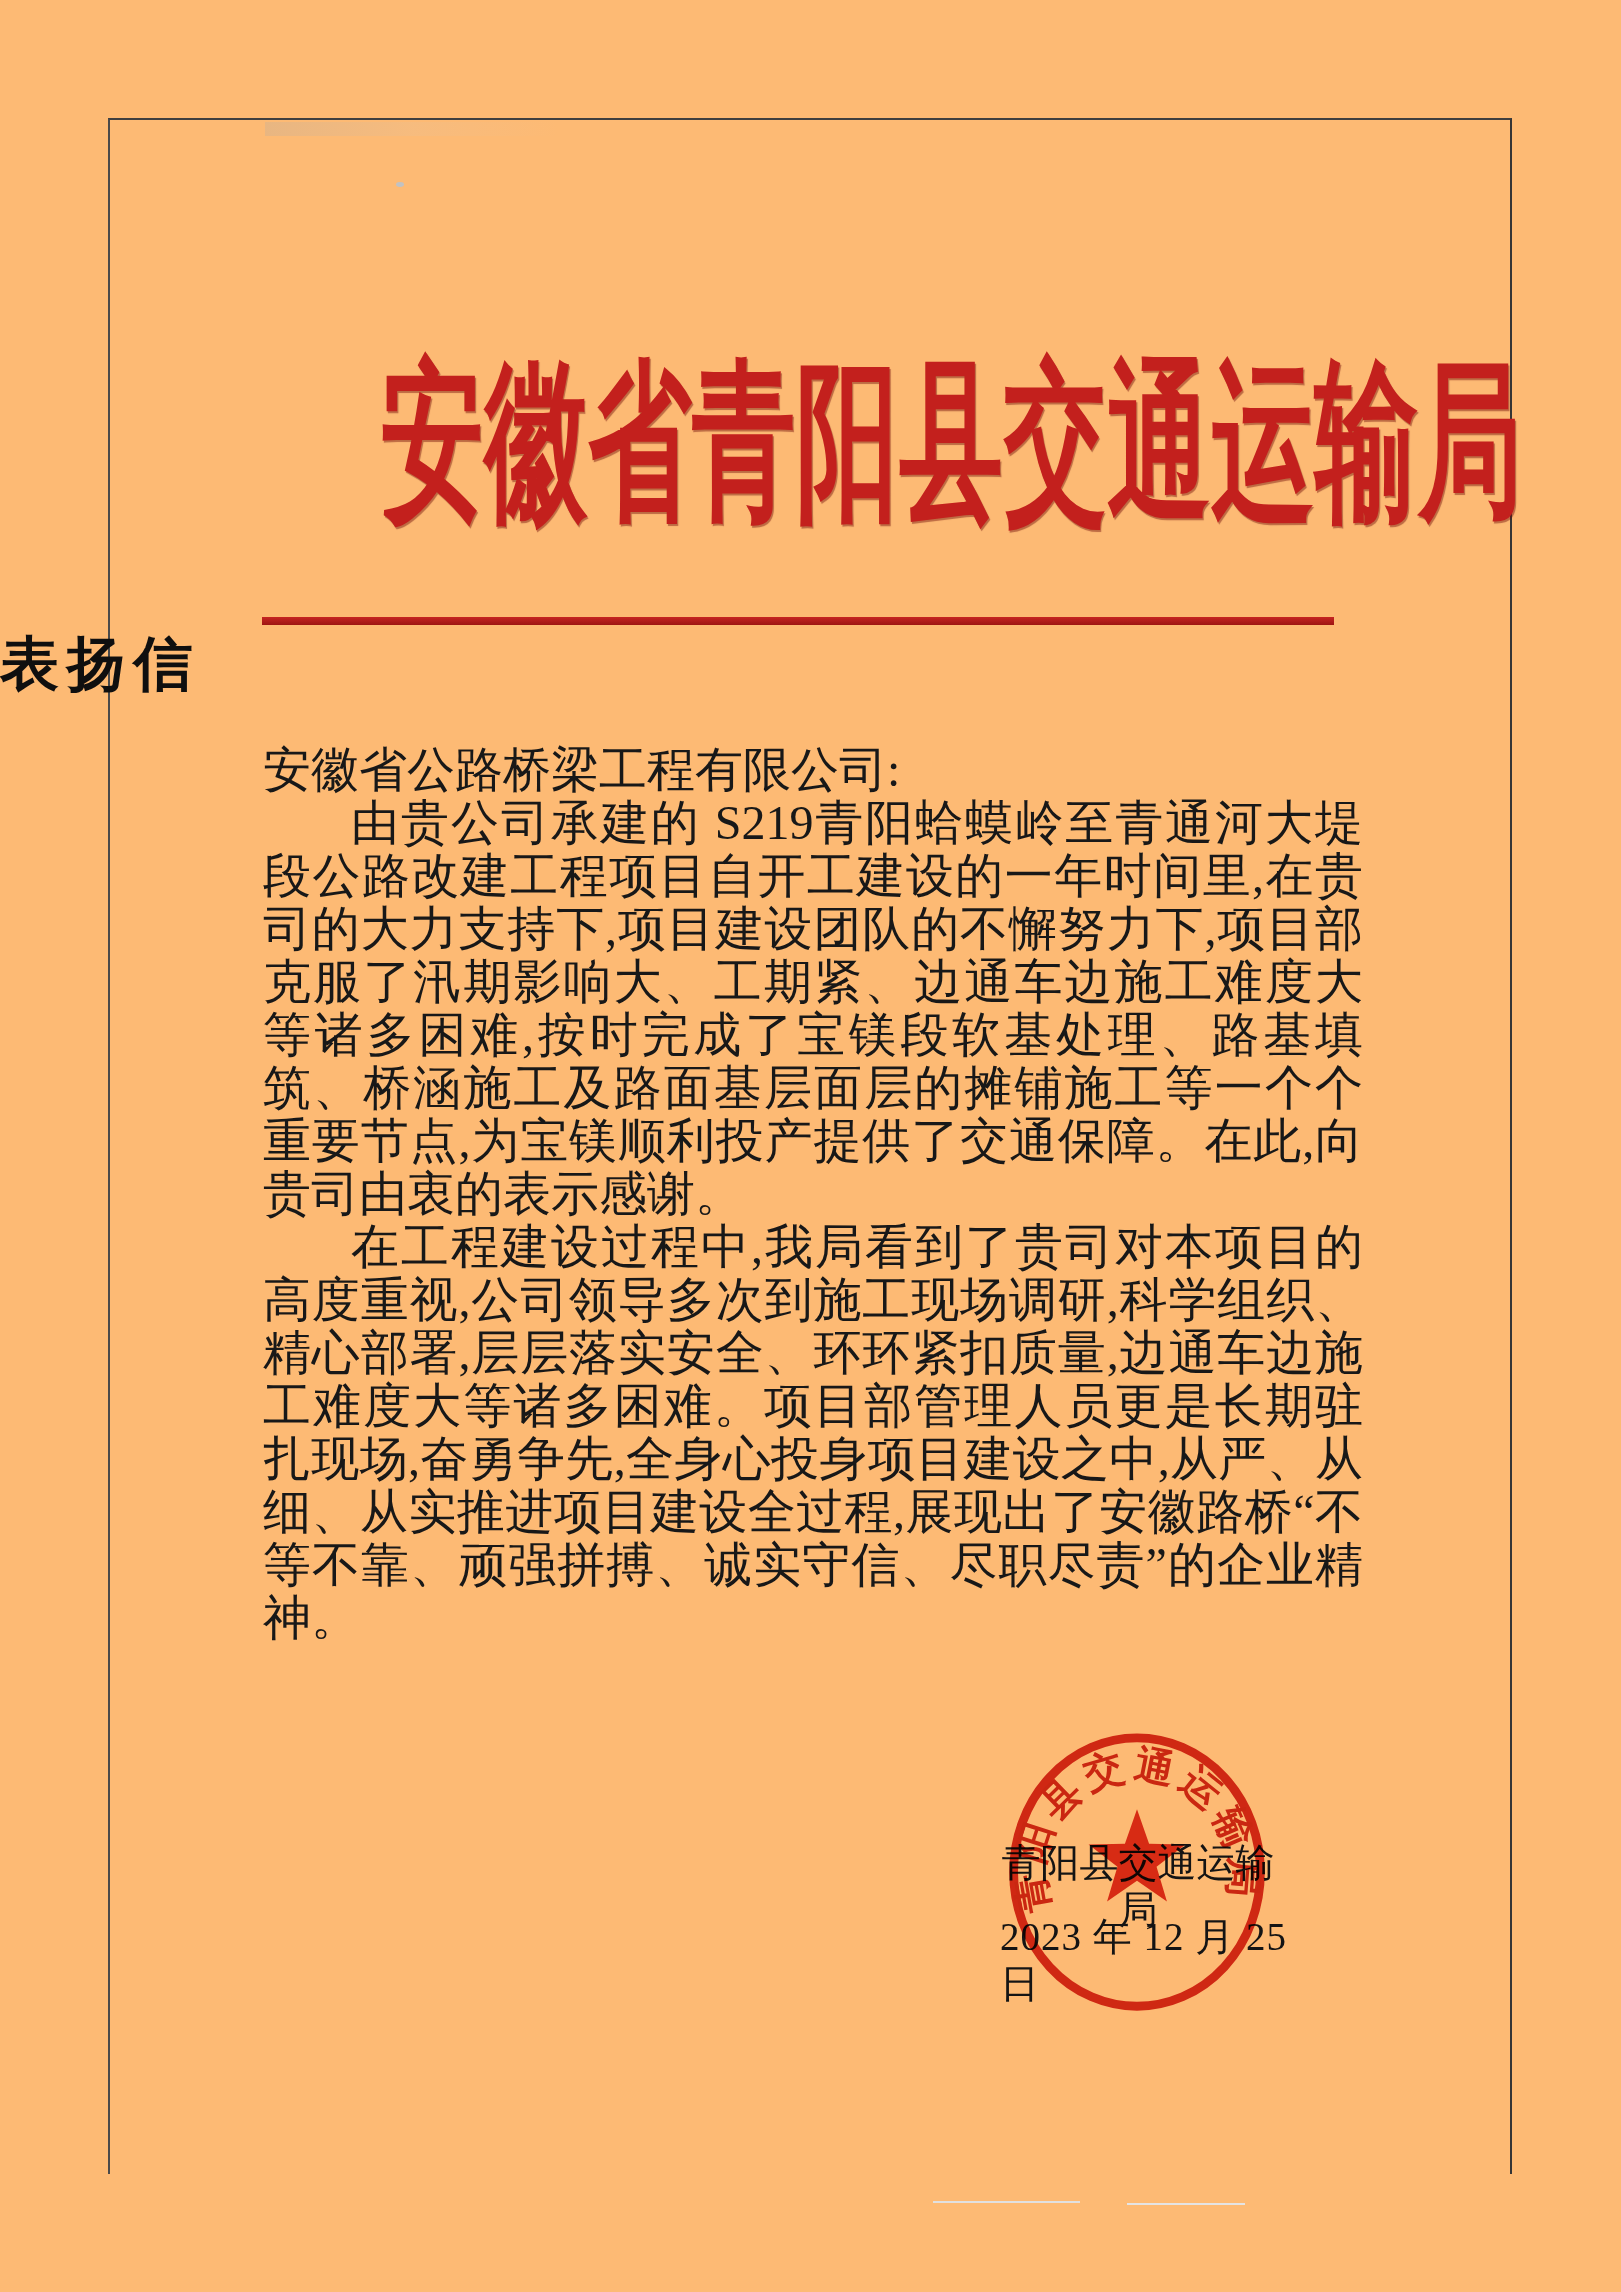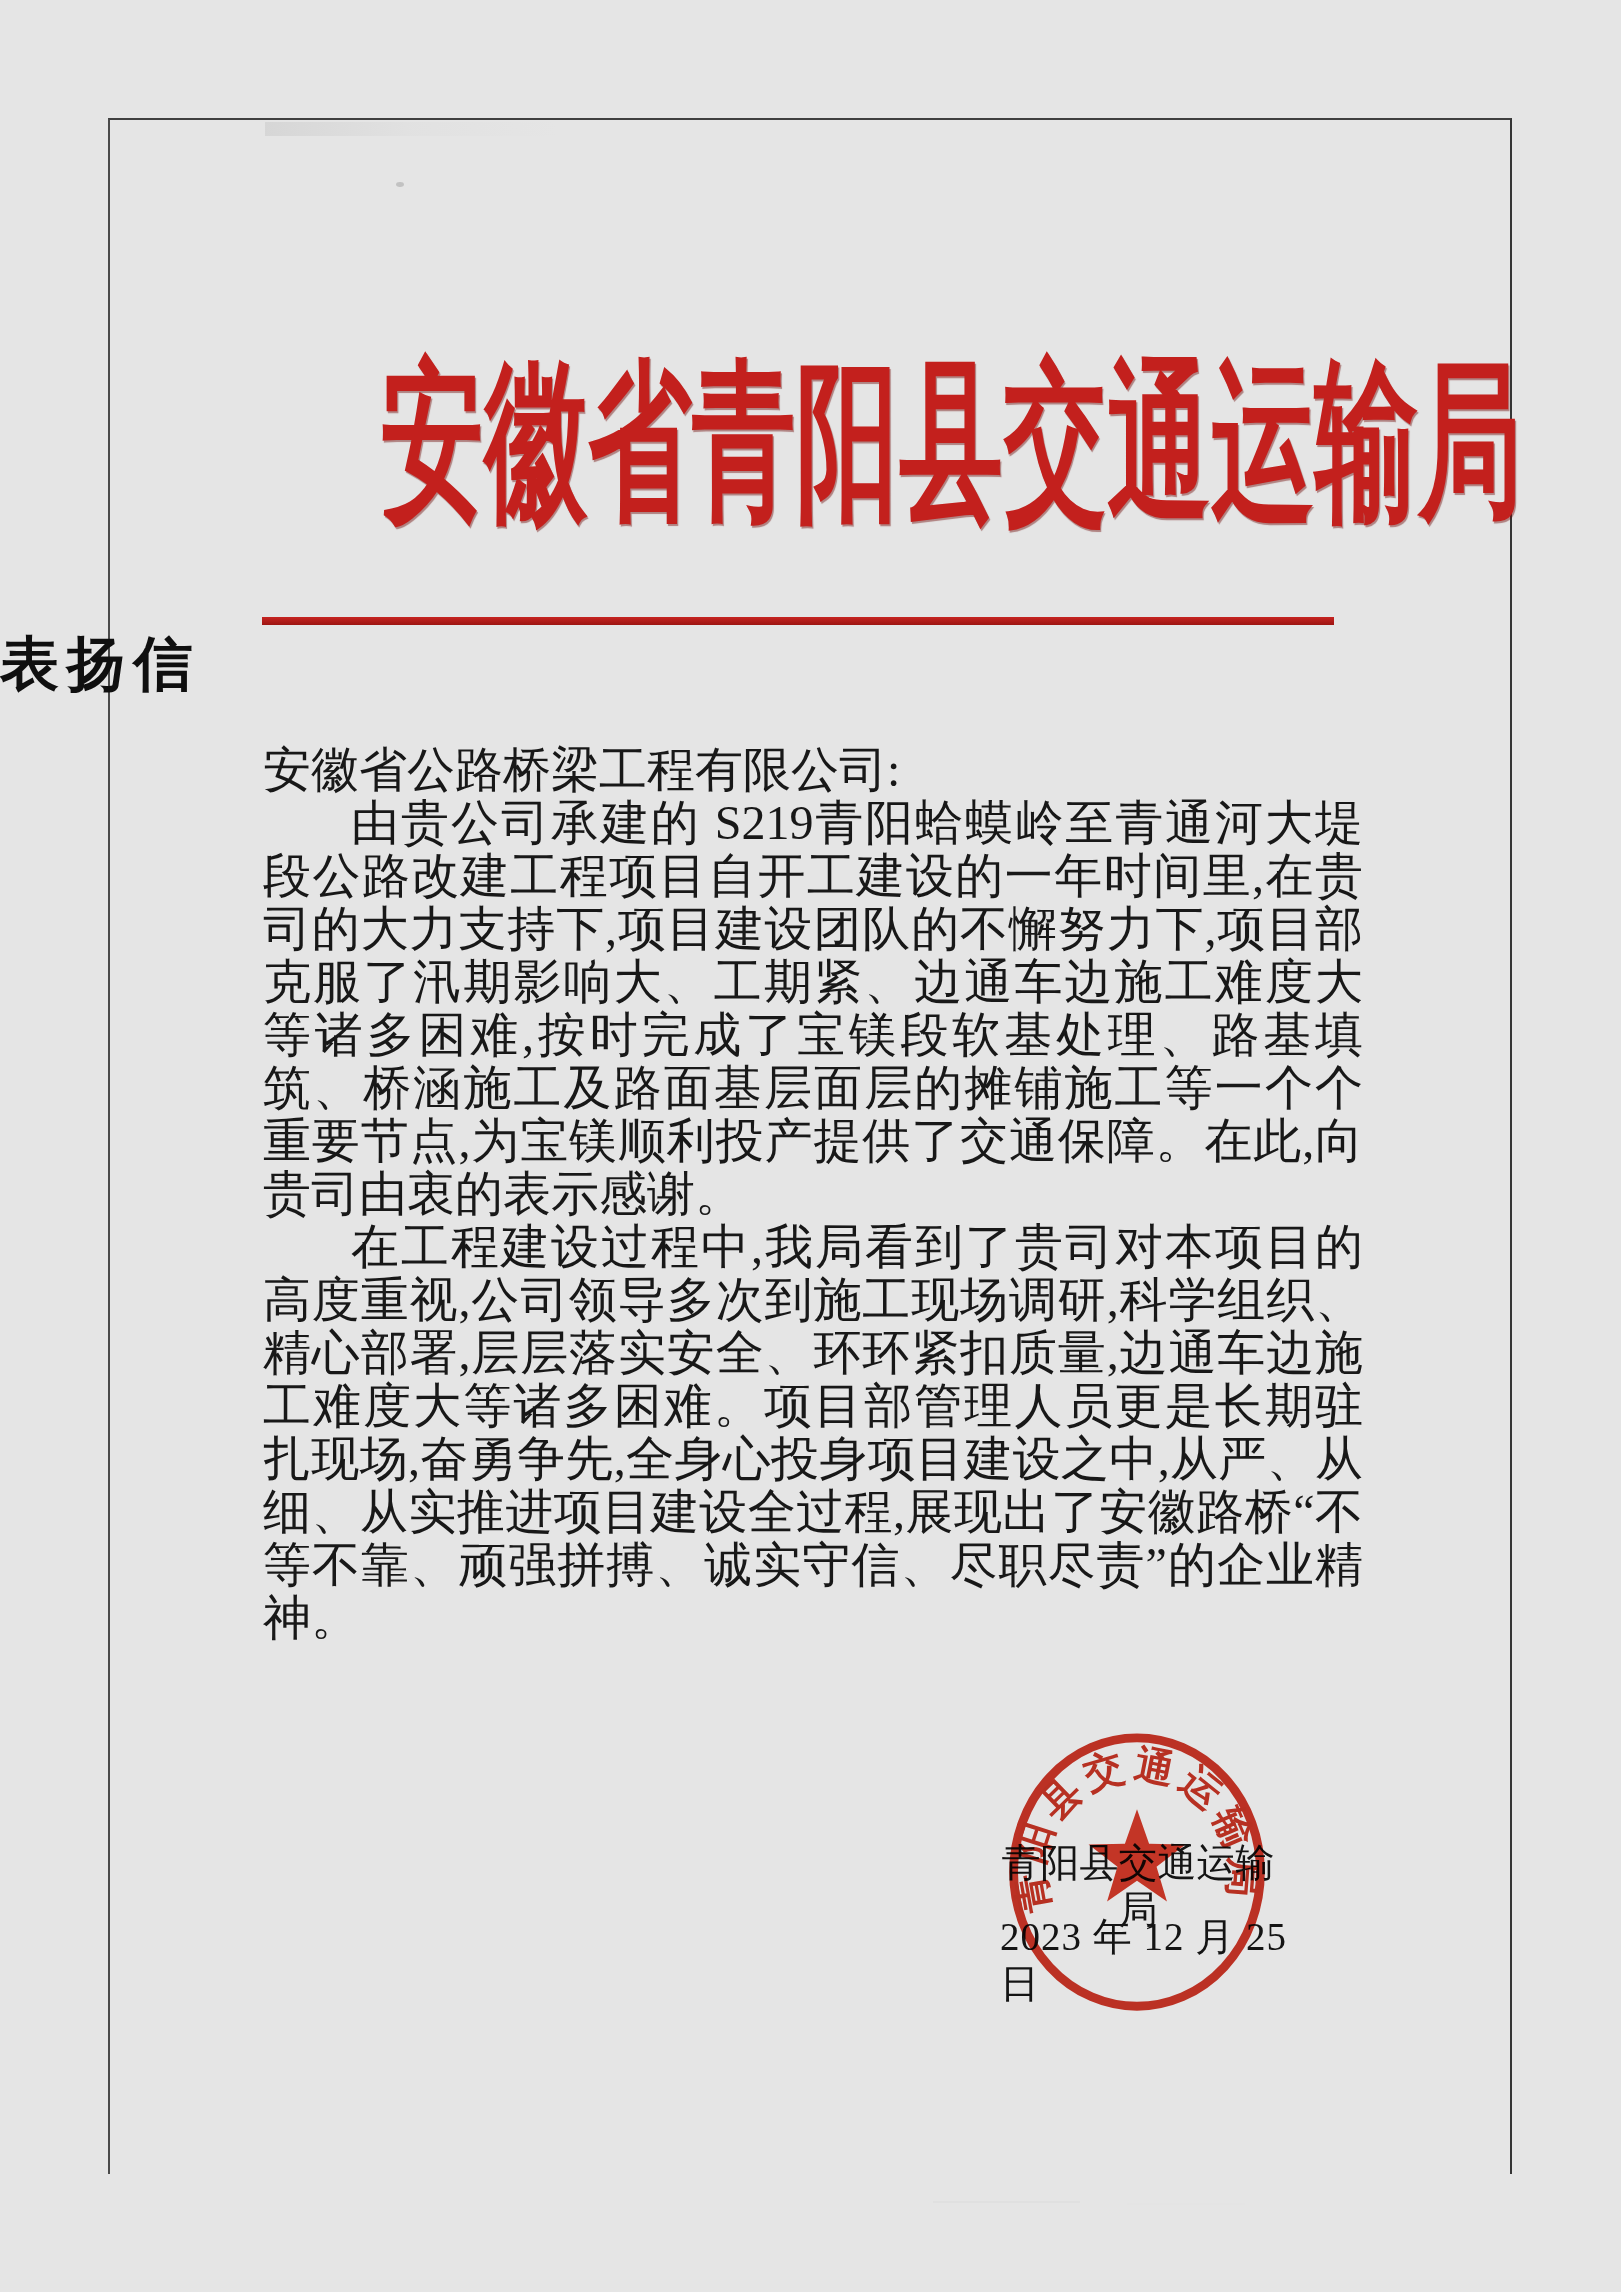--- a/index.html
+++ b/index.html
@@ -1,19 +1,19 @@
 <!DOCTYPE html>
 <html><head>
 <meta charset="utf-8">
 <style>
   html,body{margin:0;padding:0;background:#ffffff;}
   #page{
     position:relative;
     width:1621px;height:2293px;
-    background:#e5e5e5;
+    background:#fdba74;
     overflow:hidden;
     font-family:"Liberation Serif","DejaVu Serif",serif;
   }
   
   .scan-border{
     position:absolute;left:108px;top:118px;width:1404px;height:2056px;
     border-top:2px solid #3f3f3f;
     border-left:2px solid #4a4a4a;
     border-right:2px solid #353535;
     box-sizing:border-box;

